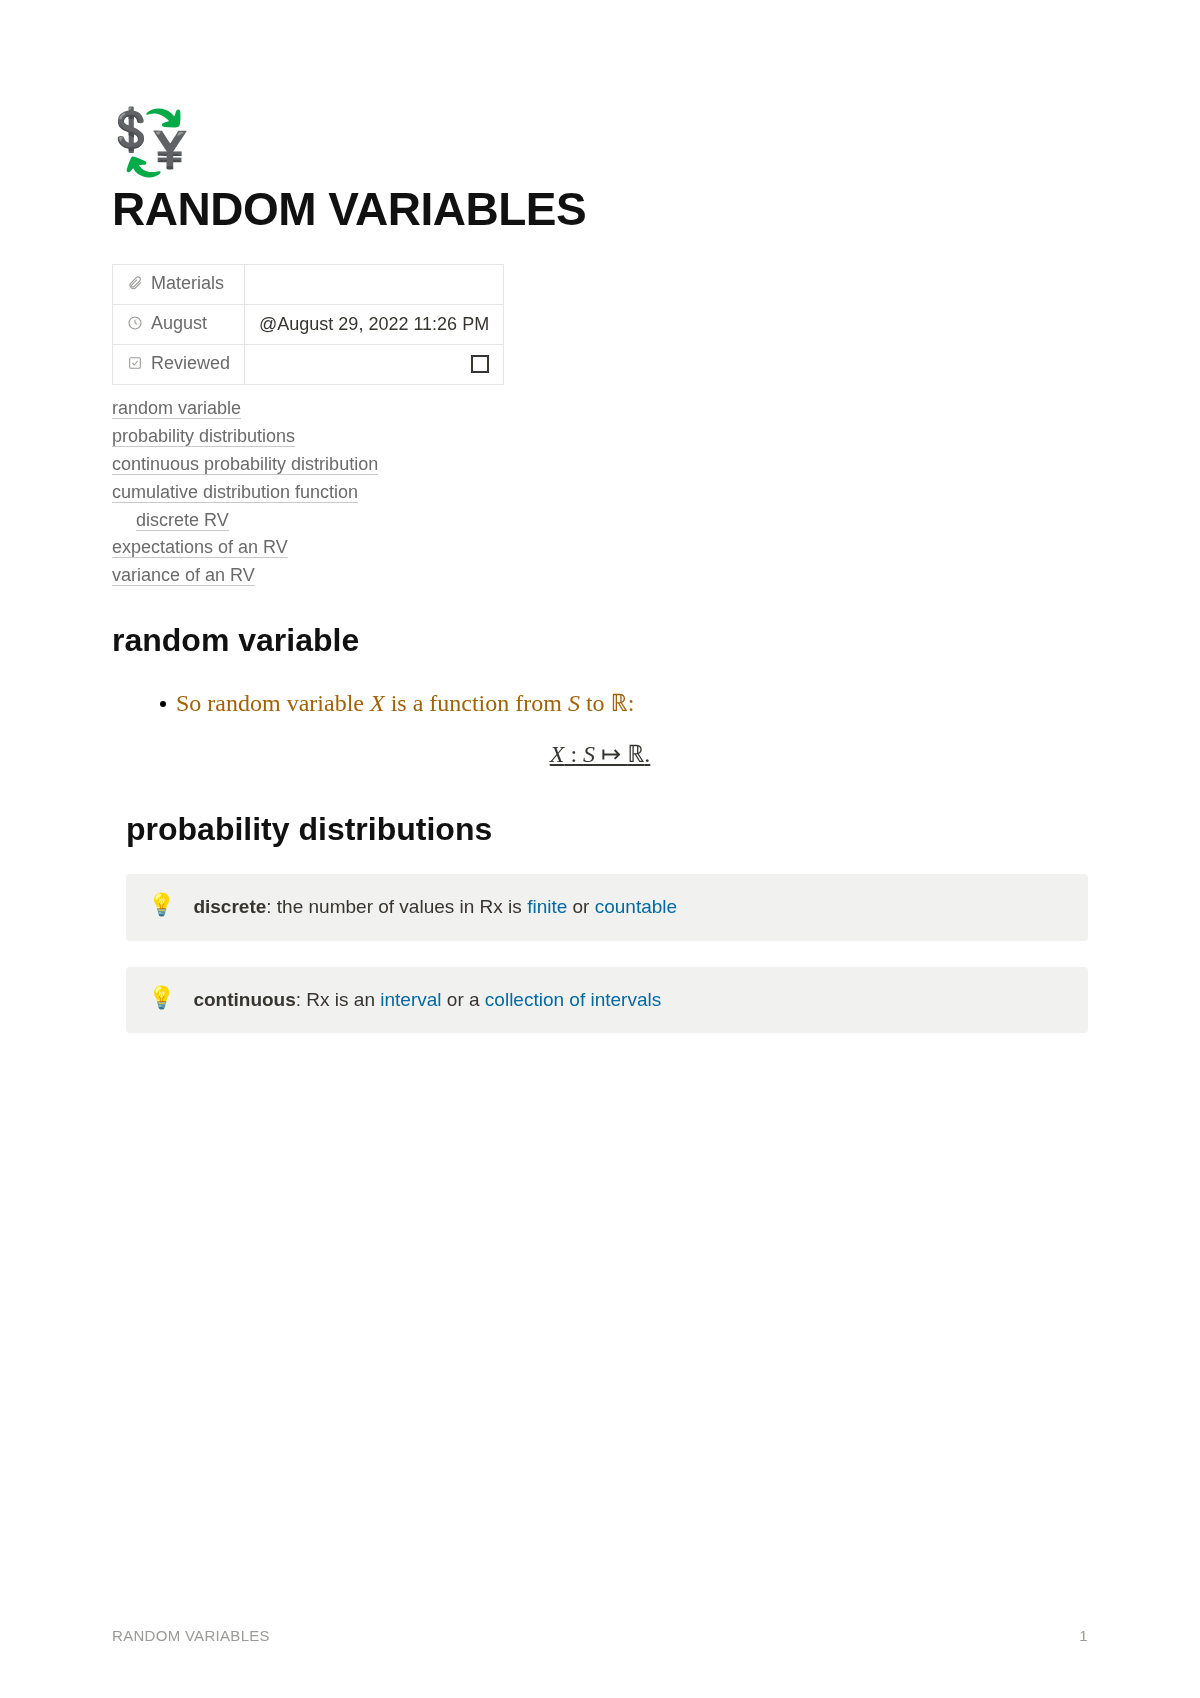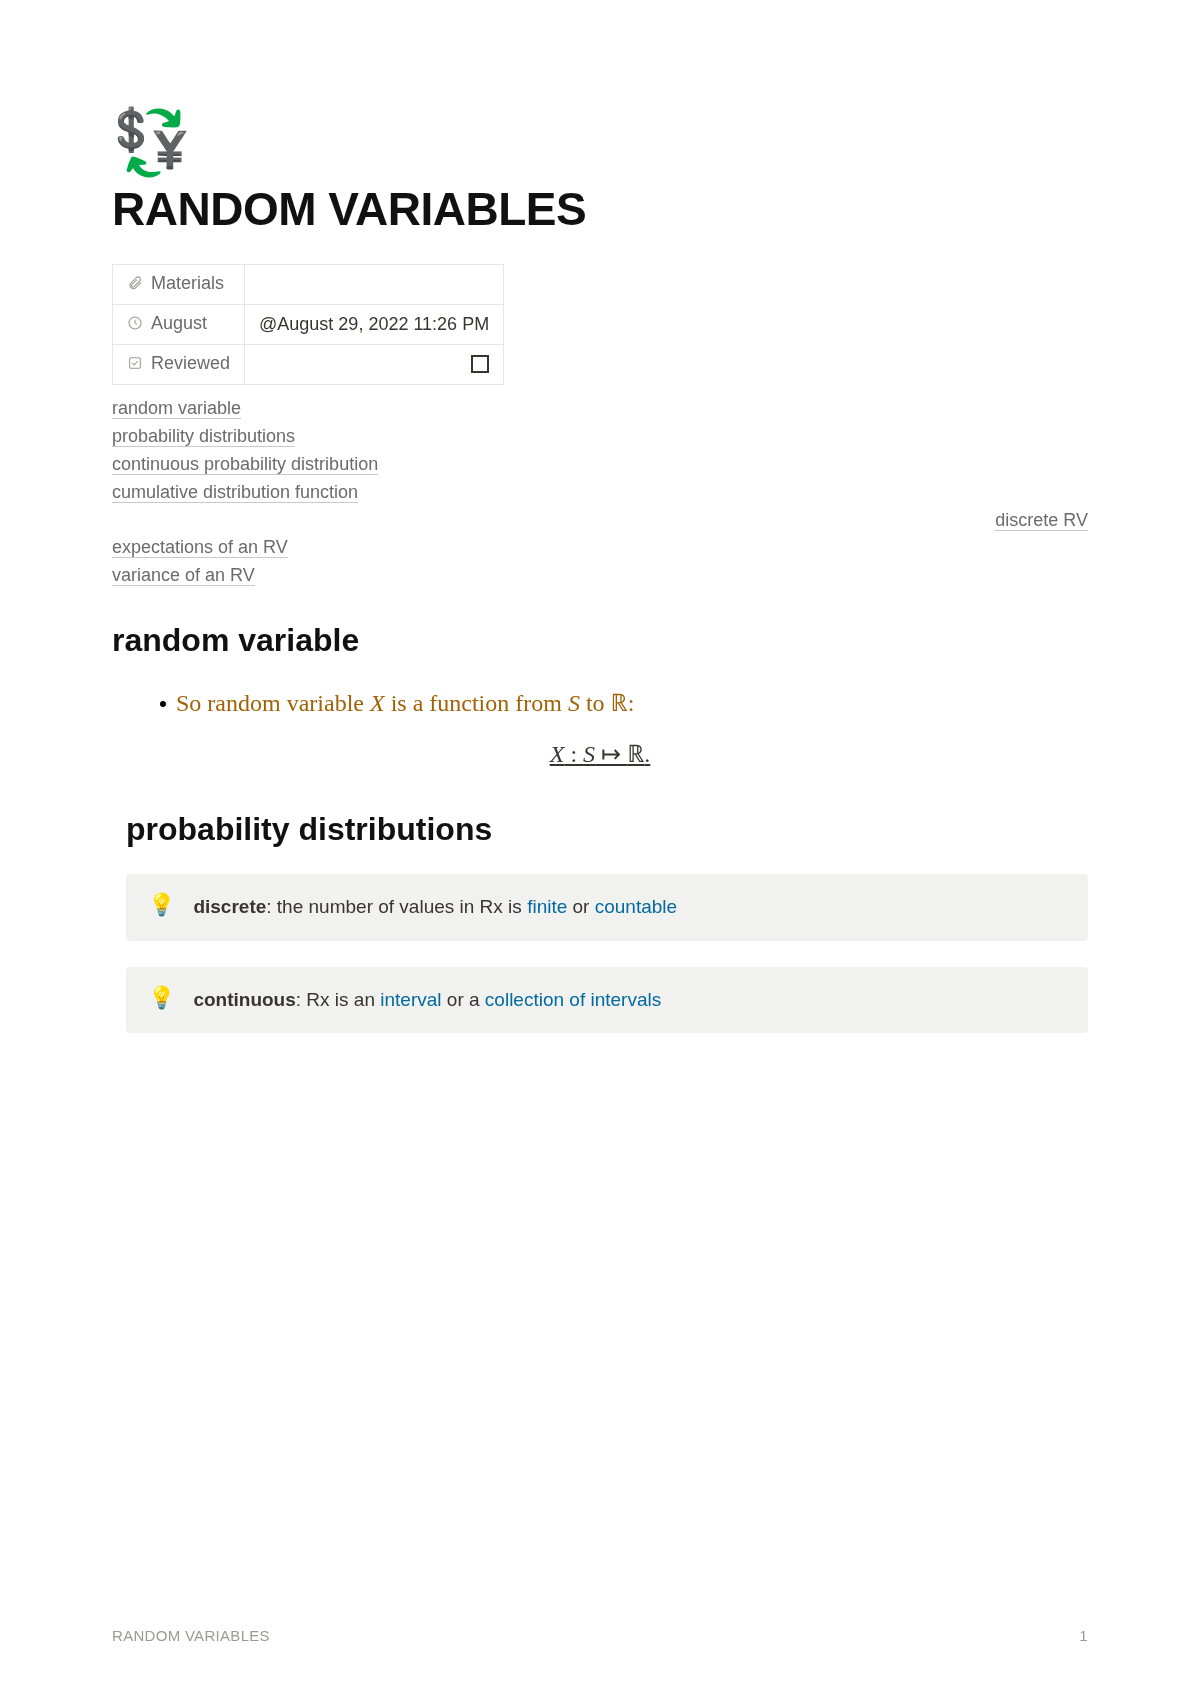--- a/index.html
+++ b/index.html
@@ -62,21 +62,21 @@
     font-size: 18px;
     line-height: 1.55;
     color: #6b6b6b;
     margin-bottom: 32px;
   }
   .toc a {
     color: #6b6b6b;
     text-decoration: none;
     border-bottom: 1px solid #c9c9c7;
   }
-  .toc .indent { padding-left: 24px; text-align: right; }
+  .toc .indent { padding-left: 24px; }
   h2.section {
     font-size: 32px;
     font-weight: 700;
     color: #111;
     margin: 24px 0 26px 0;
   }
   .math-block {
     font-family: "Times New Roman", Georgia, serif;
     font-size: 24px;
     color: #a16207;

